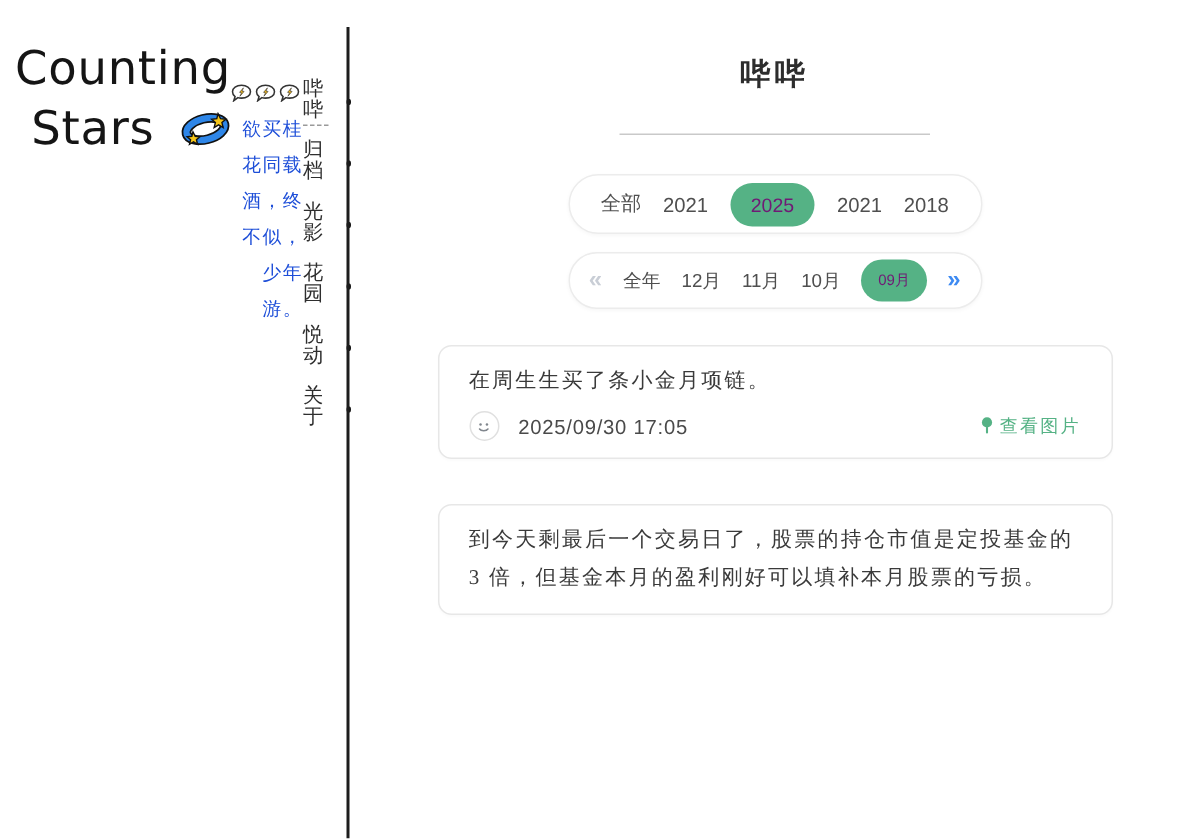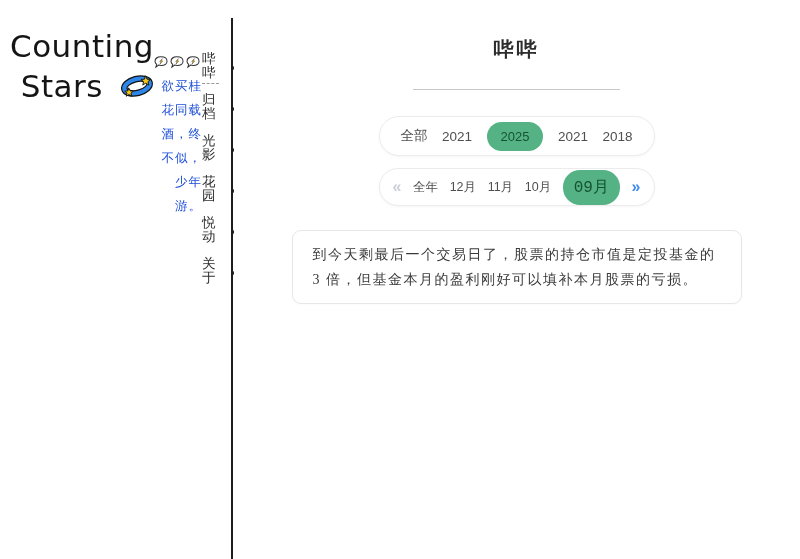--- a/index.html
+++ b/index.html
@@ -59,24 +59,24 @@
   .filter {
     width:276px; border:1px solid #ececec; border-radius:22px;
     box-shadow:0 1px 3px rgba(0,0,0,.04);
     display:flex; align-items:center; background:#fff;
     color:#4f4f4f;
   }
   .filter.years { margin-top:26px; height:40px; justify-content:space-between; padding:0 21px; font-size:13.5px; }
   .filter.months { margin-top:12px; height:38px; justify-content:space-between; padding:0 13px; font-size:12.5px; }
   .filter-item { cursor:pointer; white-space:nowrap; }
   .pill {
-    background:var(--green); color:#14532d; border-radius:17px; cursor:pointer;
+    background:var(--green); color:#701a75; border-radius:17px; cursor:pointer;
   }
   .pill.year { padding:7px 14px; font-size:13px; }
-  .pill.month { padding:7px 11px; font-size:16px;font-family:Liberation Mono, monospace; }
+  .pill.month { padding:7px 11px; font-size:10px; }
   .pager { font-size:16px; line-height:1; cursor:pointer; font-weight:700; }
   .pager.prev { color:#c9ced6; }
   .pager.next { color:#3d8af2; }
 
   
   .memos { margin-top:24px; width:450px; display:flex; flex-direction:column; gap:30px; }
   .memo {
     border:1px solid #e7e7e7; border-radius:9px;
     padding:11px 20px 11px; background:#fff;
     box-shadow:0 1px 2px rgba(0,0,0,.02);
@@ -181,20 +181,42 @@
       <span class="filter-item">全年</span>
       <span class="filter-item">12月</span>
       <span class="filter-item">11月</span>
       <span class="filter-item">10月</span>
       <span class="filter-item pill month">09月</span>
       <span class="pager next">»</span>
     </div>
 
     <div class="memos">
 
+      <article class="memo">
+        <div class="memo-text">
+          <p>在周生生买了条小金月项链。</p>
+        </div>
+        <div class="memo-footer">
+          <span class="smiley">
+            <svg width="13" height="13" viewBox="0 0 14 14">
+              <circle cx="4.7" cy="5.3" r="0.9" fill="#80868d"></circle>
+              <circle cx="9.3" cy="5.3" r="0.9" fill="#80868d"></circle>
+              <path d="M4 8.6 C5 10.2 9 10.2 10 8.6" fill="none" stroke="#80868d" stroke-width="1.1" stroke-linecap="round"></path>
+            </svg>
+          </span>
+          <span class="timestamp">2025/09/30 17:05</span>
+          <a class="view-link">
+            <svg width="8" height="12" viewBox="0 0 8 12">
+              <circle cx="4" cy="3.6" r="3.4" fill="#55b285"></circle>
+              <rect x="3.3" y="6.5" width="1.4" height="4.5" rx="0.7" fill="#55b285"></rect>
+            </svg>
+            <span>查看图片</span>
+          </a>
+        </div>
+      </article>
 
 
       <article class="memo">
         <div class="memo-text">
           <p>到今天剩最后一个交易日了，股票的持仓市值是定投基金的 3 倍，但基金本月的盈利刚好可以填补本月股票的亏损。</p>
 
         </div>
       </article>
 
     </div>

